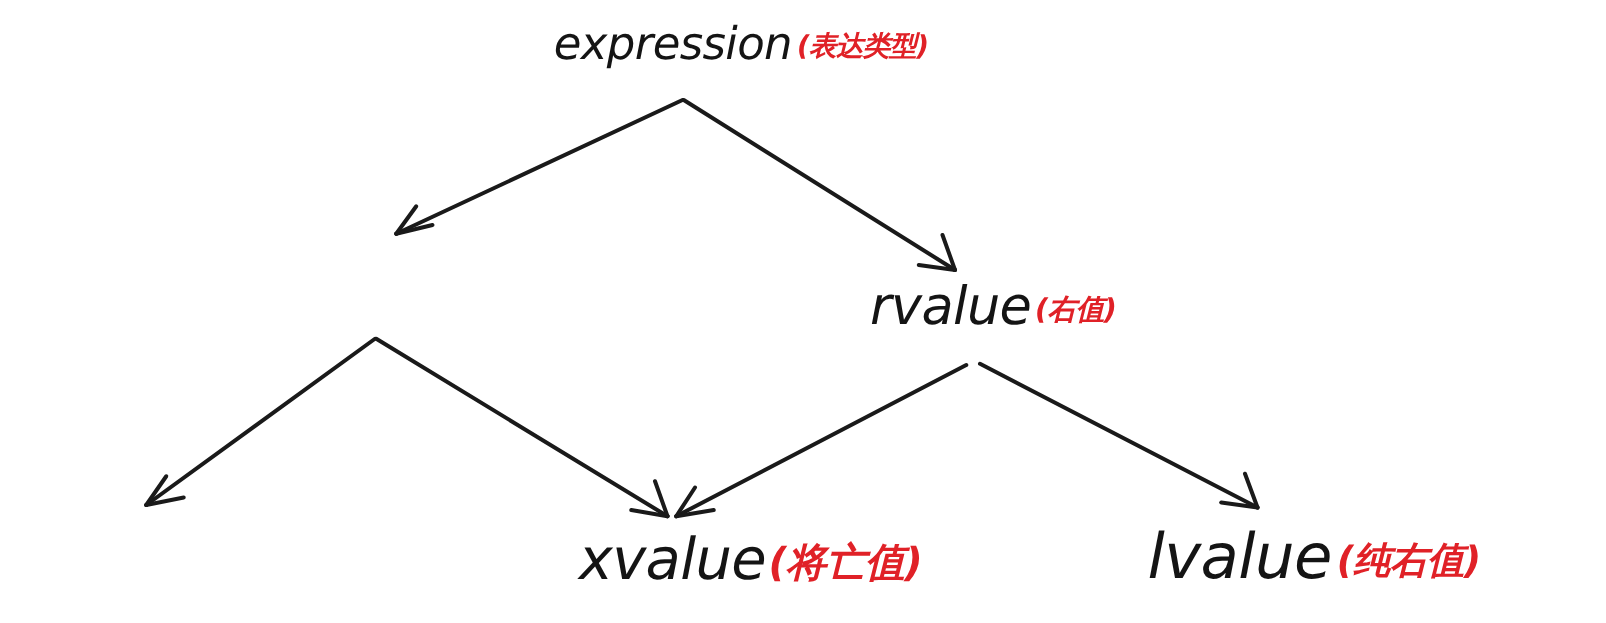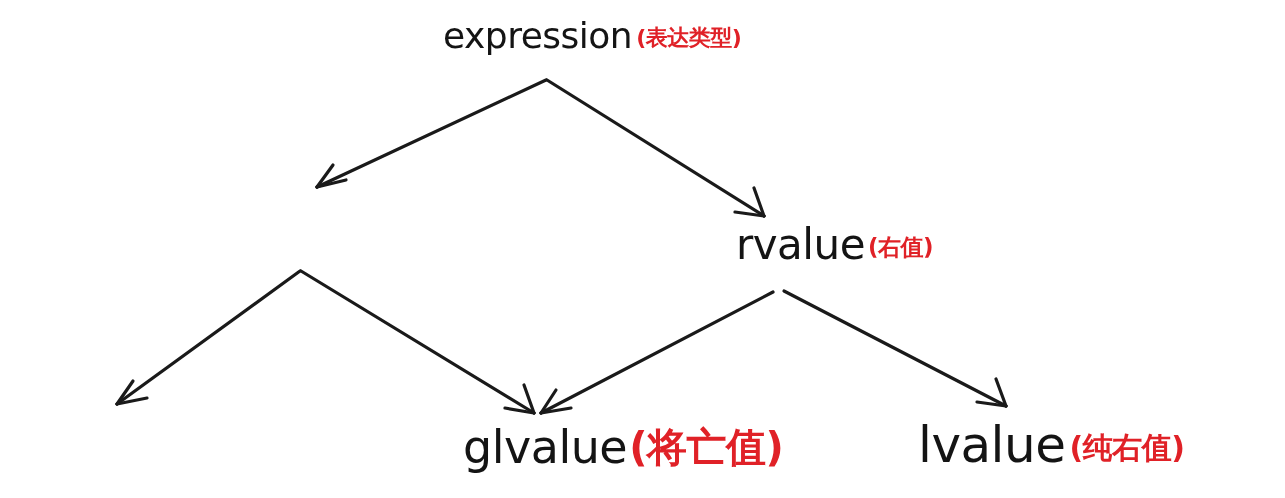--- a/index.html
+++ b/index.html
@@ -7,20 +7,21 @@
     padding: 0;
     background: #ffffff;
   }
   #stage {
     position: relative;
     width: 1285px;
     height: 478px;
     background: #ffffff;
     overflow: hidden;
     font-family: "DejaVu Sans", sans-serif;
+    font-style: italic;
   }
   #edges {
     position: absolute;
     left: 0;
     top: 0;
     width: 1285px;
     height: 498px;
     pointer-events: none;
   }
   .node {
@@ -44,32 +45,32 @@
   
   #node-expression { left: 443px; top: 18px; }
   #node-expression .term  { font-size: 36px; }
   #node-expression .gloss { font-size: 22px; position: relative; top: -3px; margin-left: 4px; }
 
   
   #node-glvalue { left: 216px; top: 208px; }
   #node-glvalue .term  { font-size: 42px; }
   #node-glvalue .gloss { font-size: 23px; position: relative; top: -4px; margin-left: 4px; }
 
-  #node-rvalue { left: 736px; top: 224px; text-align: center; }
+  #node-rvalue { left: 696px; top: 224px; text-align: center; }
   #node-rvalue .term  { font-size: 42px; }
   #node-rvalue .gloss { font-size: 23px; position: relative; top: -4px; margin-left: 3px; }
 
   
   #node-lvalue { left: 28px; top: 420px; }
   #node-lvalue .term  { font-size: 50px; }
   #node-lvalue .gloss { font-size: 40px; position: relative; top: -2px; margin-left: 5px; }
 
   #node-xvalue { left: 463px; top: 424px; }
   #node-xvalue .term  { font-size: 46px; }
-  #node-xvalue .gloss { font-size: 40px; position: relative; top: -2px; margin-left: 2px; }
+  #node-xvalue .gloss { font-size: 32px; position: relative; top: -2px; margin-left: 2px; }
 
   #node-prvalue { left: 918px; top: 420px; }
   #node-prvalue .term  { font-size: 50px; }
   #node-prvalue .gloss { font-size: 30px; position: relative; top: -4px; margin-left: 4px; margin-top: 32px; }
 </style>
 </head>
 <body>
 
 <div id="stage">
 
@@ -118,20 +119,20 @@
     <span class="term">expression</span><span class="gloss">(表达类型)</span>
   </div>
 
 
   <div class="node" id="node-rvalue">
     <span class="term">rvalue</span><span class="gloss">(右值)</span>
   </div>
 
 
   <div class="node" id="node-xvalue">
-    <span class="term">glvalue</span><span class="gloss">(将亡值)</span>
+    <span class="term">xvalue</span><span class="gloss">(将亡值)</span>
   </div>
 
   <div class="node" id="node-prvalue">
     <span class="term">lvalue</span><span class="gloss">(纯右值)</span>
   </div>
 
 </div>
 
 </body></html>

